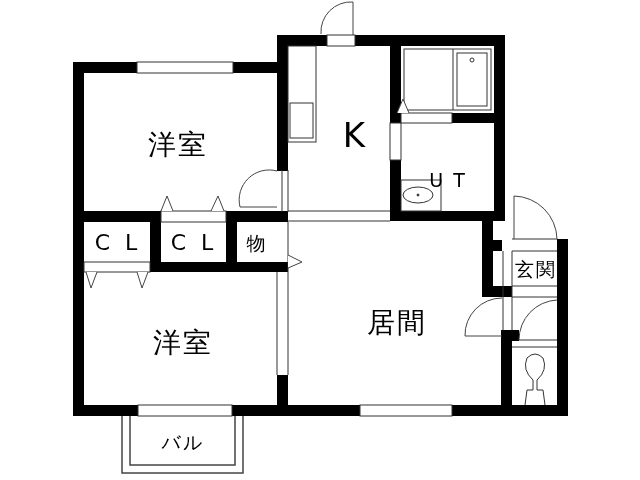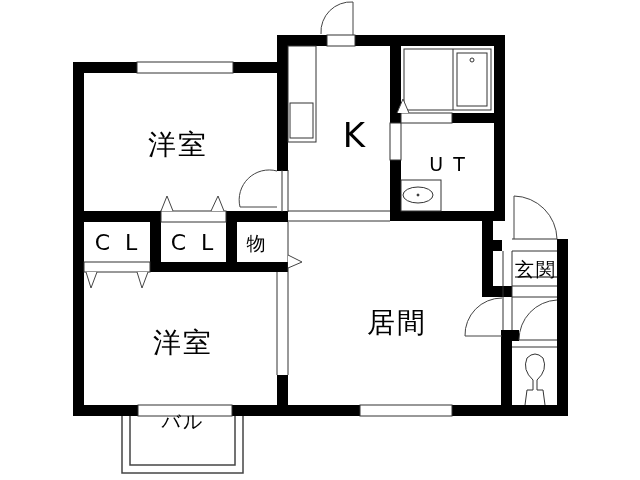--- a/index.html
+++ b/index.html
@@ -132,20 +132,20 @@
     <polyline points="211,211 218,196 224,211"></polyline>
     <polyline points="86,272 91,288 97,272"></polyline>
     <polyline points="137,272 142,288 148,272"></polyline>
     <polyline points="397,113 403,99 409,113"></polyline>
     <polyline points="288,255 302,262 288,268"></polyline>
   </g>
 </svg>
 
 <div class="lbl big" style="left:178px;top:145px;">洋室</div>
 <div class="lbl k" style="left:354px;top:135px;">K</div>
-<div class="lbl mid" style="left:448px;top:164px;">U T</div>
+<div class="lbl mid" style="left:448px;top:180px;">U T</div>
 <div class="lbl sm" style="left:118px;top:243px;">C L</div>
 <div class="lbl sm" style="left:194px;top:243px;">C L</div>
 <div class="lbl mid" style="left:257px;top:243px;">物</div>
-<div class="lbl mid" style="left:536px;top:269px;text-decoration:underline;">玄関</div>
+<div class="lbl mid" style="left:536px;top:269px;">玄関</div>
 <div class="lbl big" style="left:397px;top:323px;font-family:Liberation Serif, serif;">居間</div>
 <div class="lbl big" style="left:183px;top:343px;">洋室</div>
-<div class="lbl mid" style="left:183px;top:421px;">バル</div>
+<div class="lbl mid" style="left:183px;top:442px;">バル</div>
 
 </body></html>

